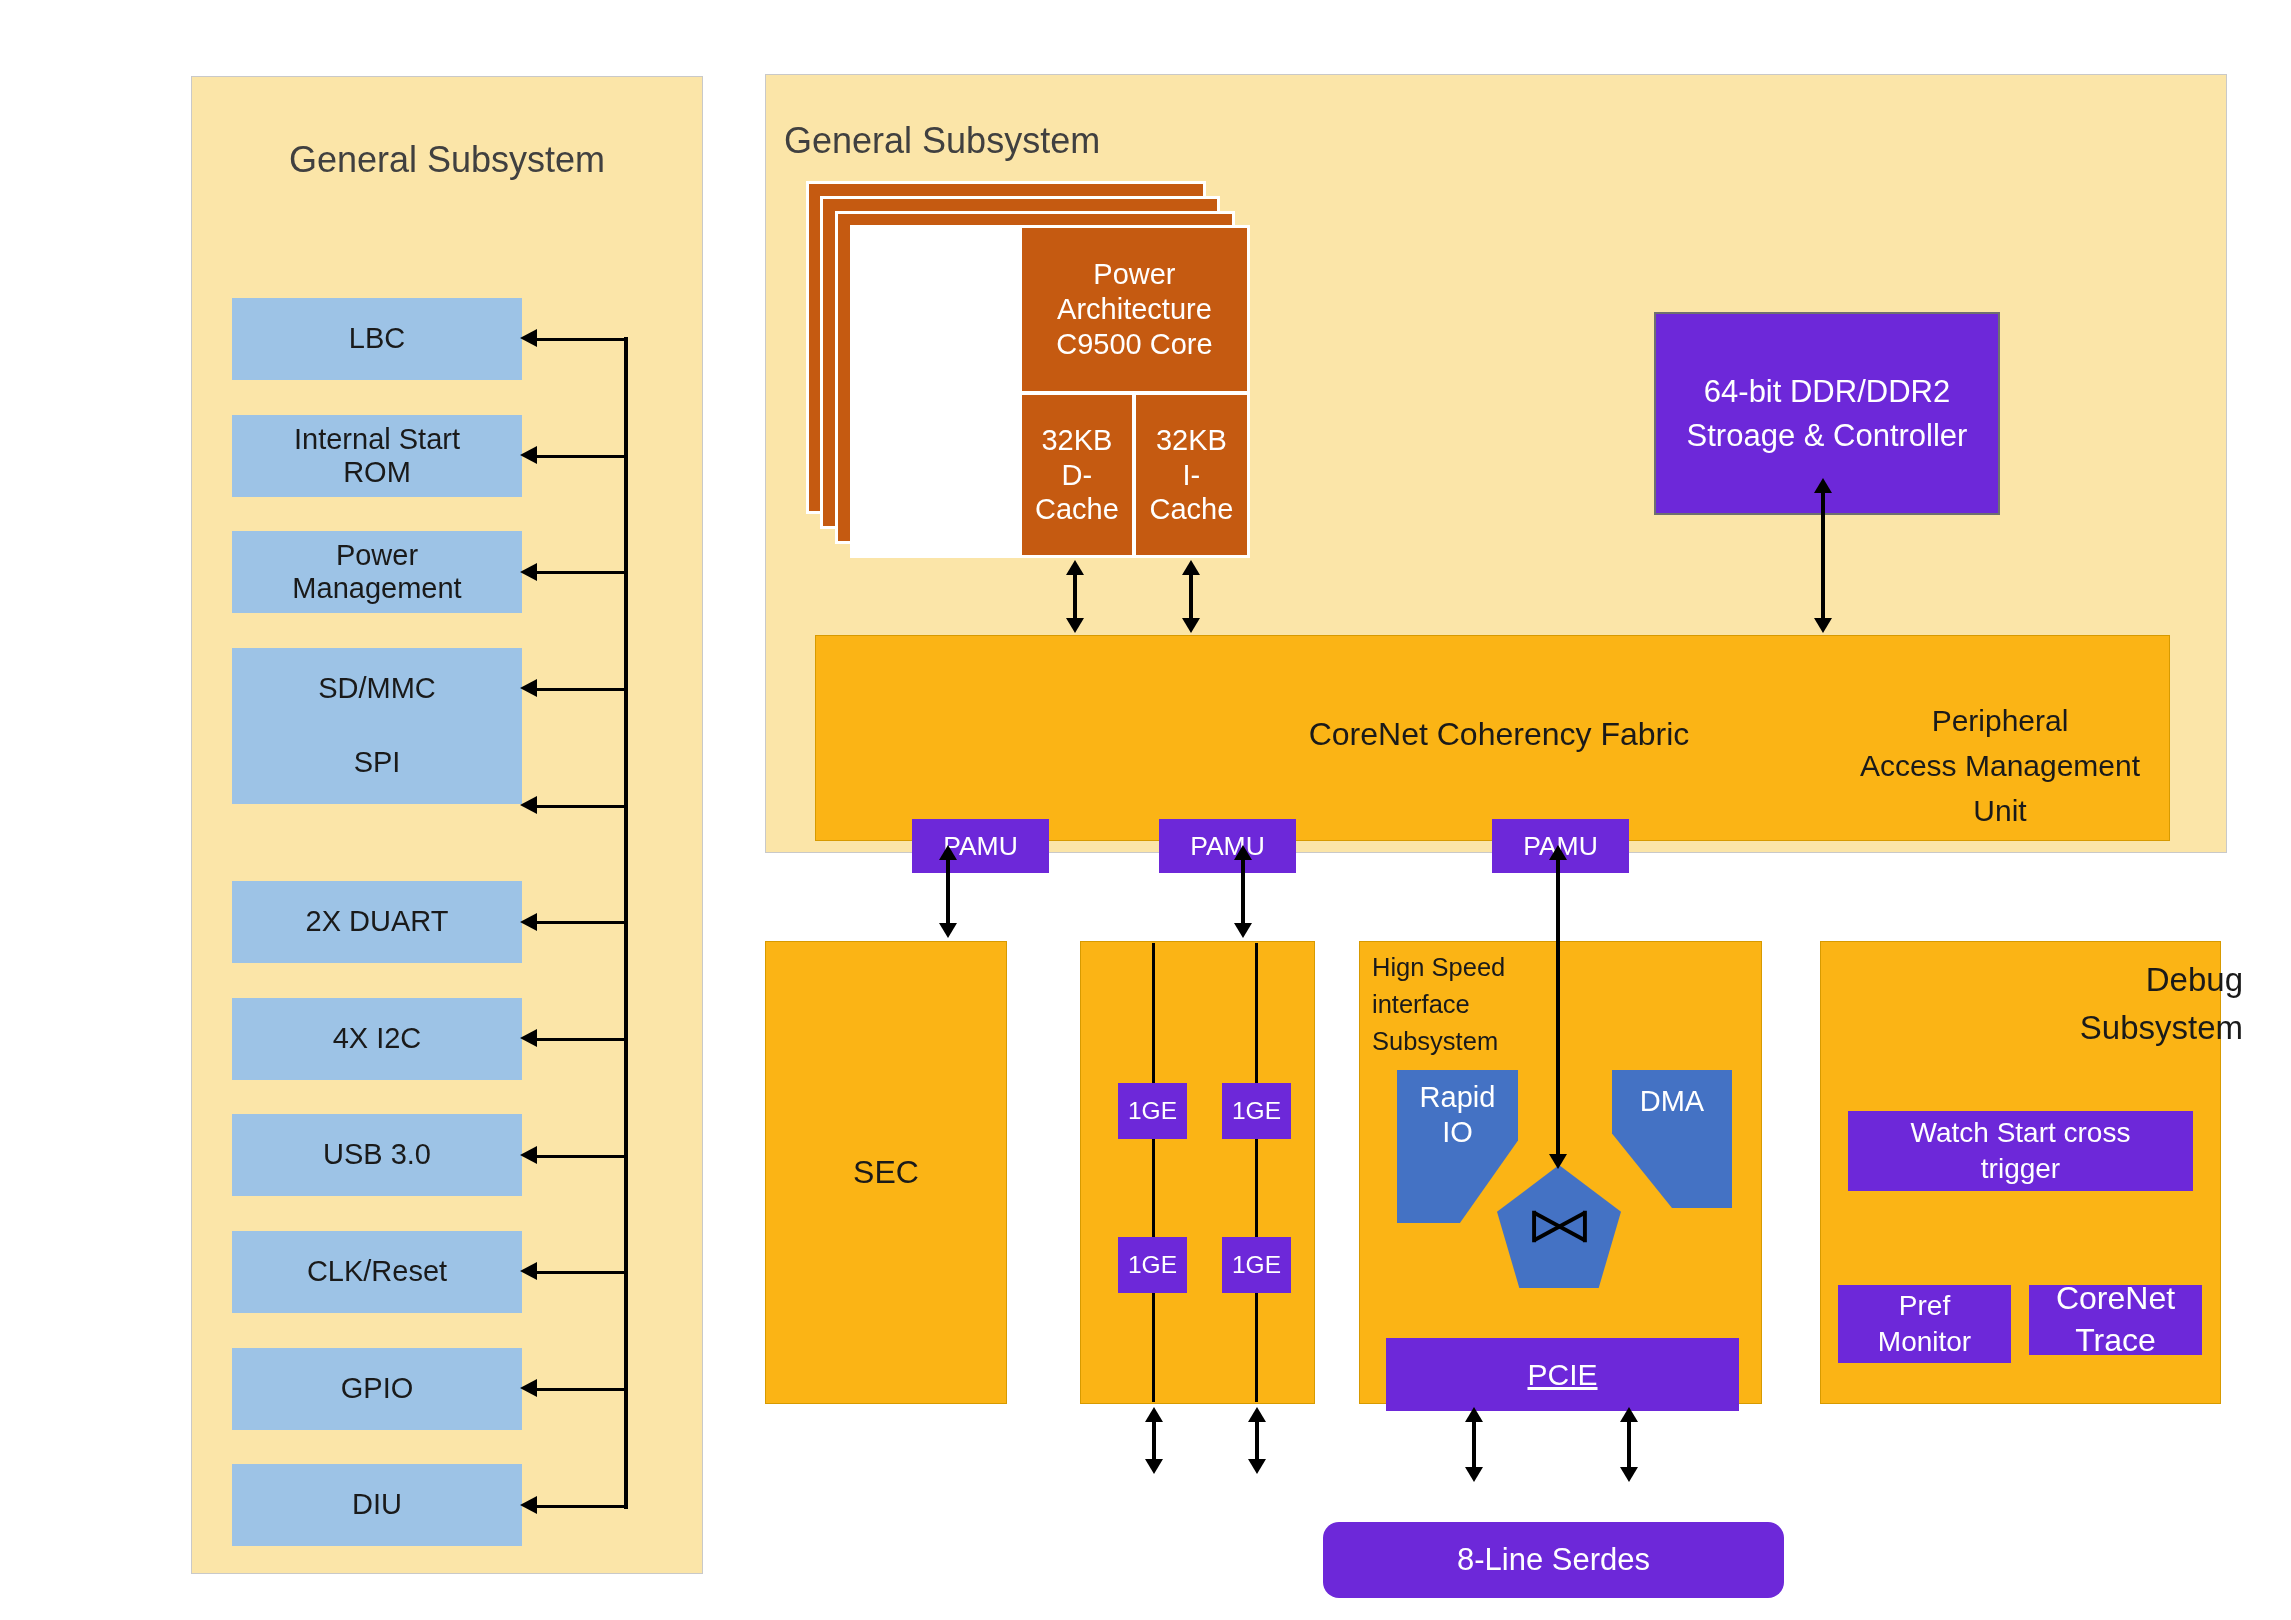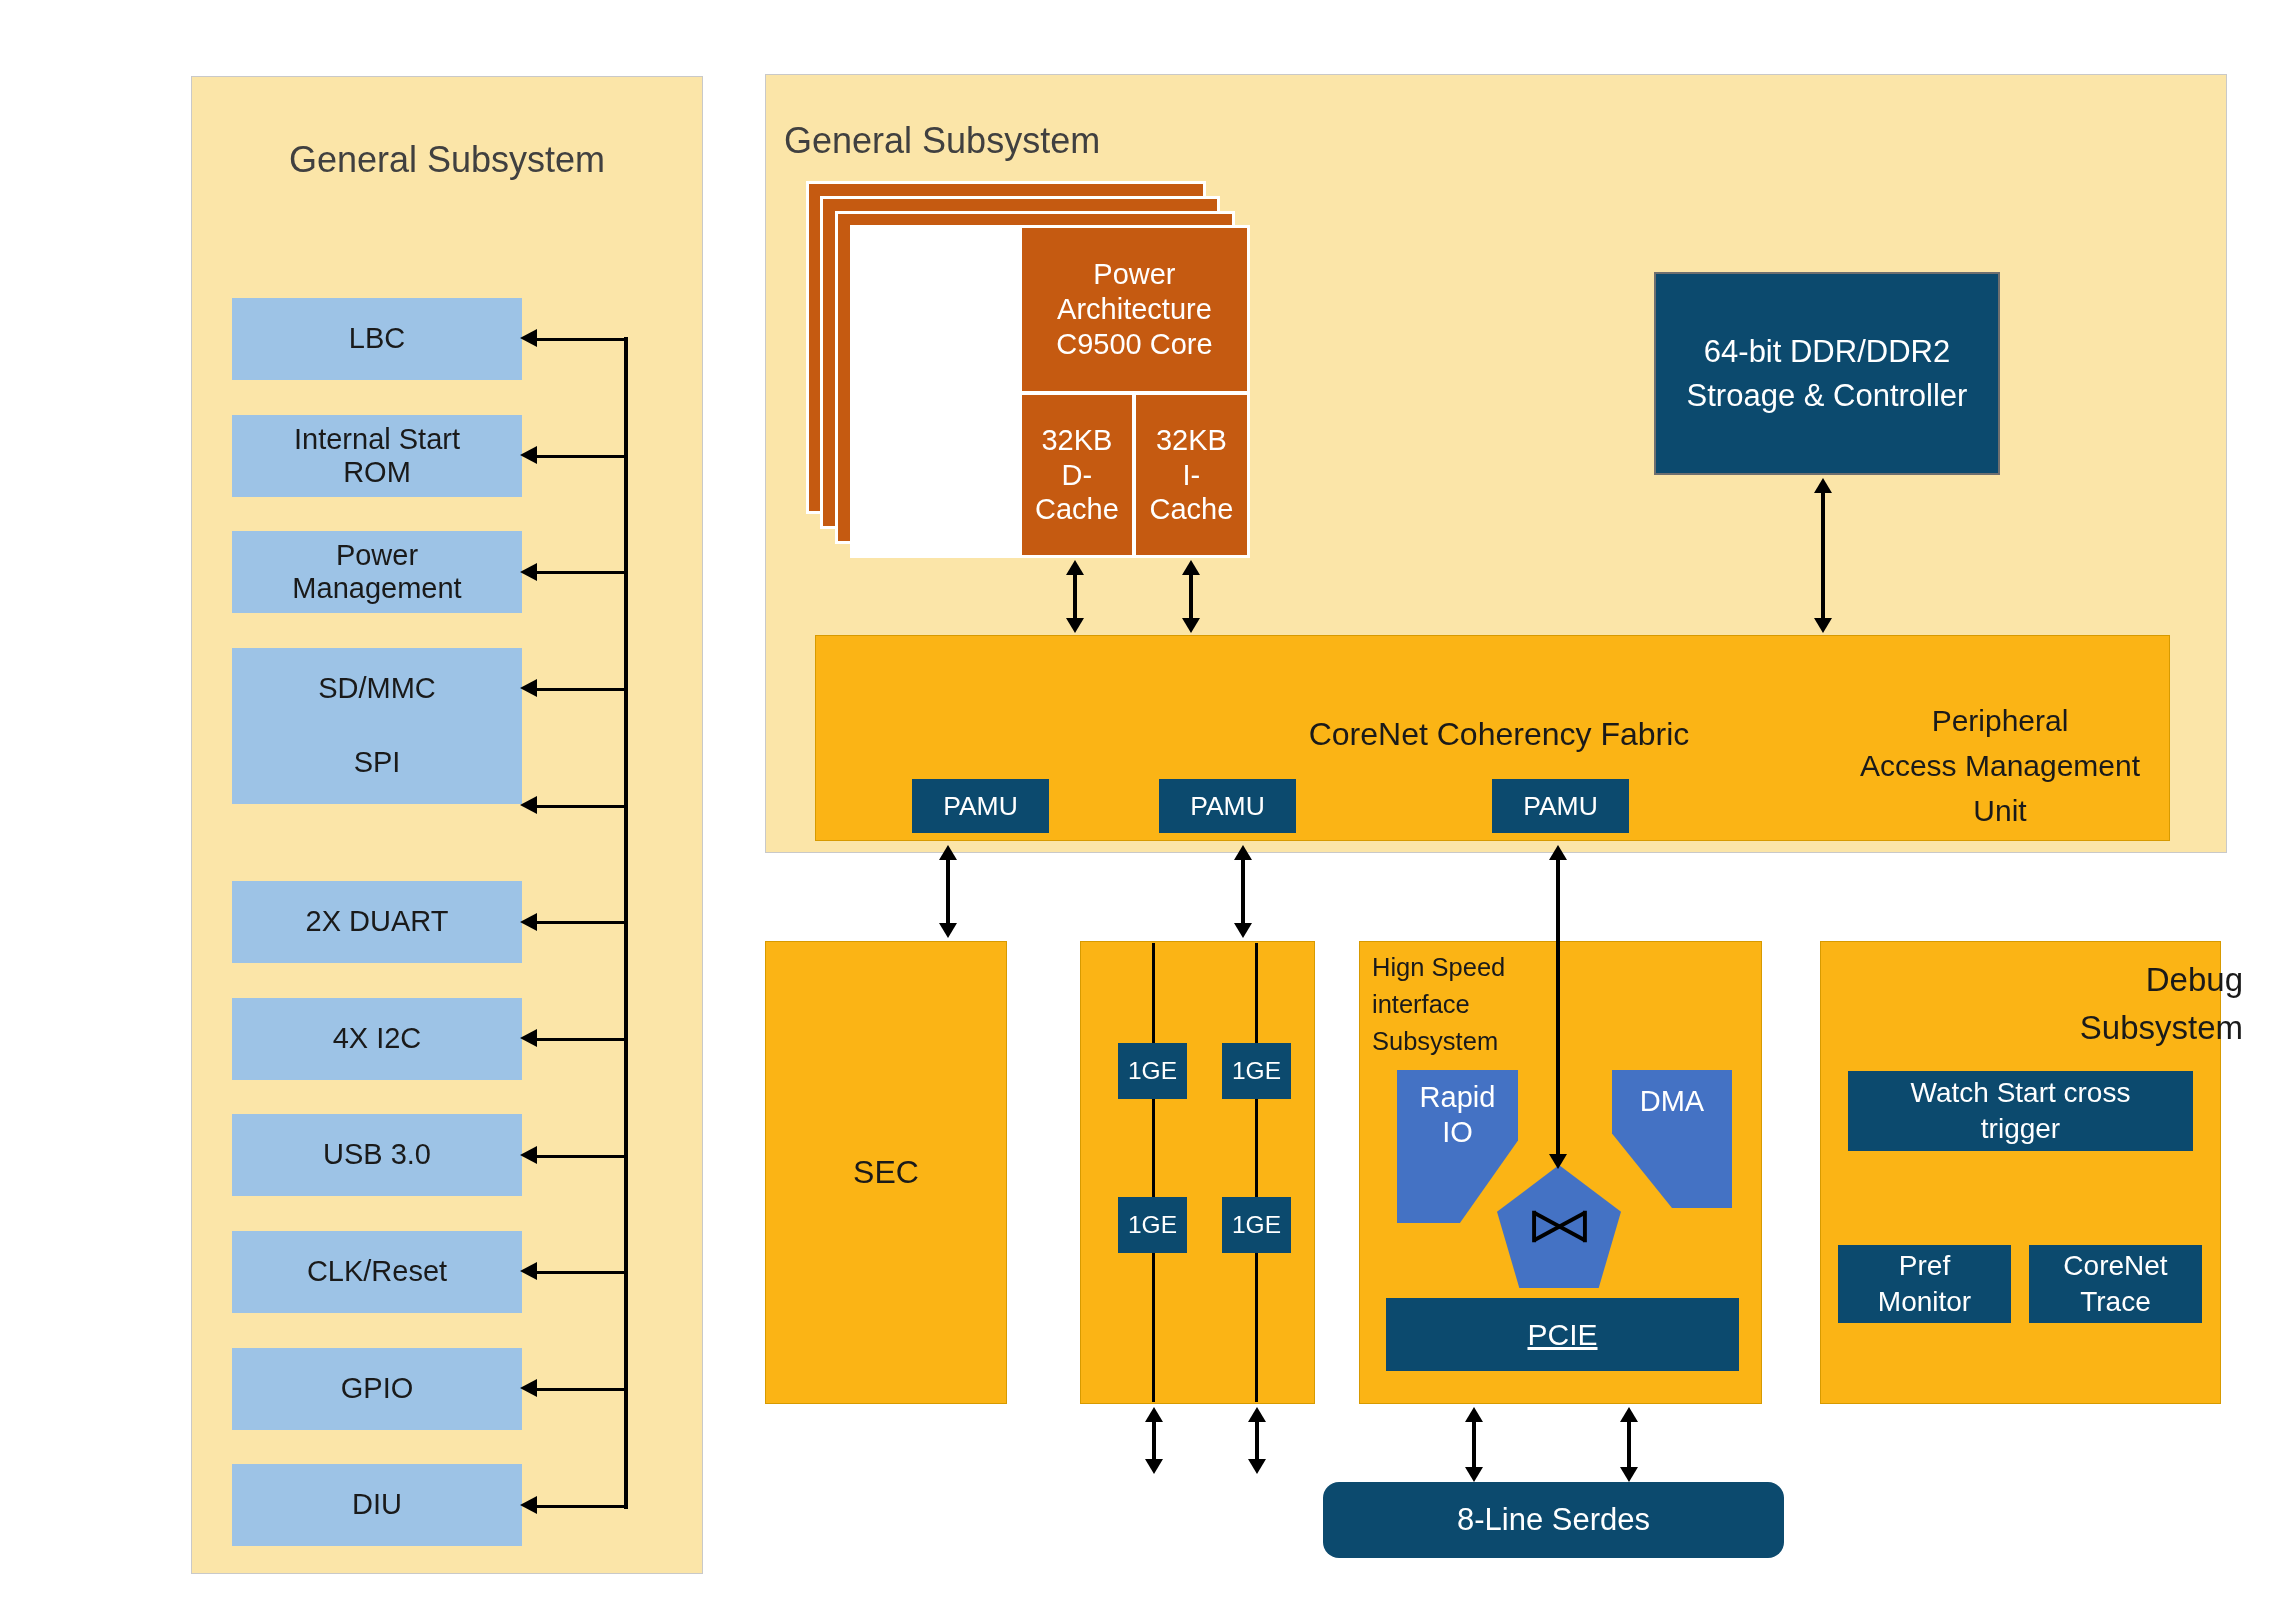--- a/index.html
+++ b/index.html
@@ -6,22 +6,22 @@
   html,body { width:2292px; height:1620px; background:#ffffff;
               font-family:"Liberation Sans", sans-serif; color:#1a1a1a; }
   .abs { position:absolute; }
   [data-bind] { white-space:pre-line; }
 
   .panel { background:#FBE5A8; border:1px solid #c9c9c9; }
   .amber { background:#FBB415; border:1px solid #d79a00; }
   .blue-box { position:absolute; left:232px; width:290px; height:82px;
               background:#9DC3E6; display:flex; align-items:center; justify-content:center;
               text-align:center; font-size:29px; line-height:1.15; }
-  .gray { background:#0c4a6e; color:#ffffff; display:flex; align-items:center;
-          justify-content:center; text-align:center; }
+  .gray { background:#6d28d9; color:#ffffff; display:flex; align-items:center;
+          justify-content:center; text-align:center;margin-top:40px; }
   .cell { background:#C55A11; color:#ffffff; display:flex; align-items:center;
           justify-content:center; text-align:center; font-size:29px; line-height:1.2; }
   .back-card { background:#C55A11; border:3.9px solid #ffffff; width:400px; height:333px; }
   .title { font-size:36px; color:#404040; }
 
   
   .vline { position:absolute; width:2.9px; background:#000; }
   .hline3 { position:absolute; height:2.9px; background:#000; }
   .ahead-left { position:absolute; width:0; height:0;
                 border-top:9.8px solid transparent; border-bottom:9.8px solid transparent;
@@ -149,21 +149,21 @@
 </div>
 <div class="gray abs" style="left:1386px; top:1298px; width:353px; height:73px; font-size:30px;text-decoration:underline;" data-bind="bottom.hs.pcie">PCIE</div>
 
 <div class="amber abs" style="left:1820px; top:941px; width:401px; height:463px;"></div>
 <div class="abs" style="left:1820px; top:956px; width:423px; text-align:right; font-size:33px; line-height:1.45;" data-bind="bottom.debug.title">Debug
 Subsystem</div>
 <div class="gray abs" style="left:1848px; top:1071px; width:345px; height:80px; font-size:28px; line-height:1.3;" data-bind="bottom.debug.watch">Watch Start cross
 trigger</div>
 <div class="gray abs" style="left:1838px; top:1245px; width:173px; height:78px; font-size:28px; line-height:1.3;" data-bind="bottom.debug.pref">Pref
 Monitor</div>
-<div class="gray abs" style="left:2029px; top:1245px; width:173px; height:78px; font-size:28px; line-height:1.3;" data-bind="bottom.debug.trace">CoreNet
+<div class="gray abs" style="left:2029px; top:1245px; width:173px; height:70px; font-size:32px; line-height:1.3;" data-bind="bottom.debug.trace">CoreNet
 Trace</div>
 
 <div class="gray abs" style="left:1323px; top:1482px; width:461px; height:76px; font-size:31px;border-radius:16px;" data-bind="bottom.serdes">8-Line Serdes</div>
 
 <div class="varrow" style="left:1073px; top:574px; height:45px;"></div>
 <div class="varrow" style="left:1189px; top:574px; height:45px;"></div>
 <div class="varrow" style="left:1821px; top:492px; height:127px;"></div>
 
 <div class="varrow" style="left:946px;  top:859px; height:65px;"></div>
 <div class="varrow" style="left:1241px; top:859px; height:65px;"></div>

